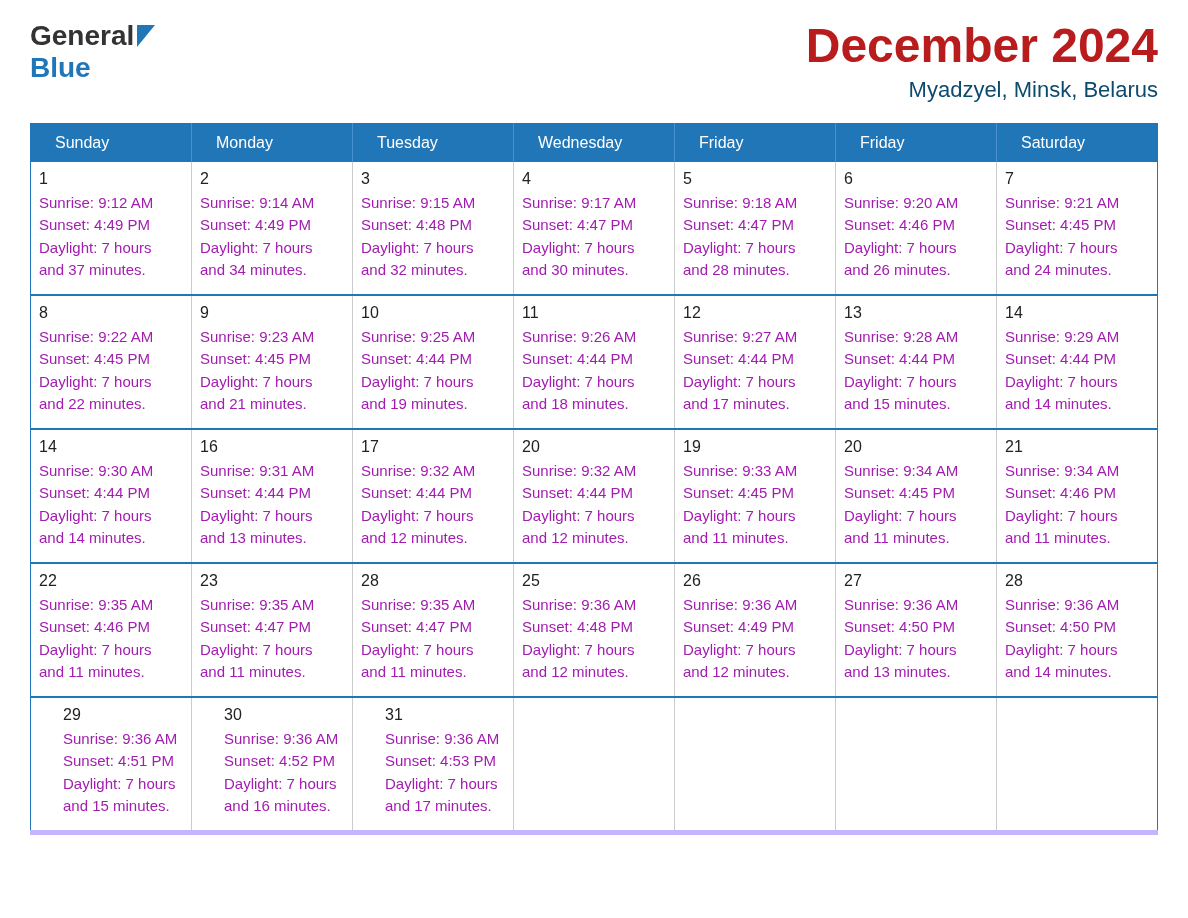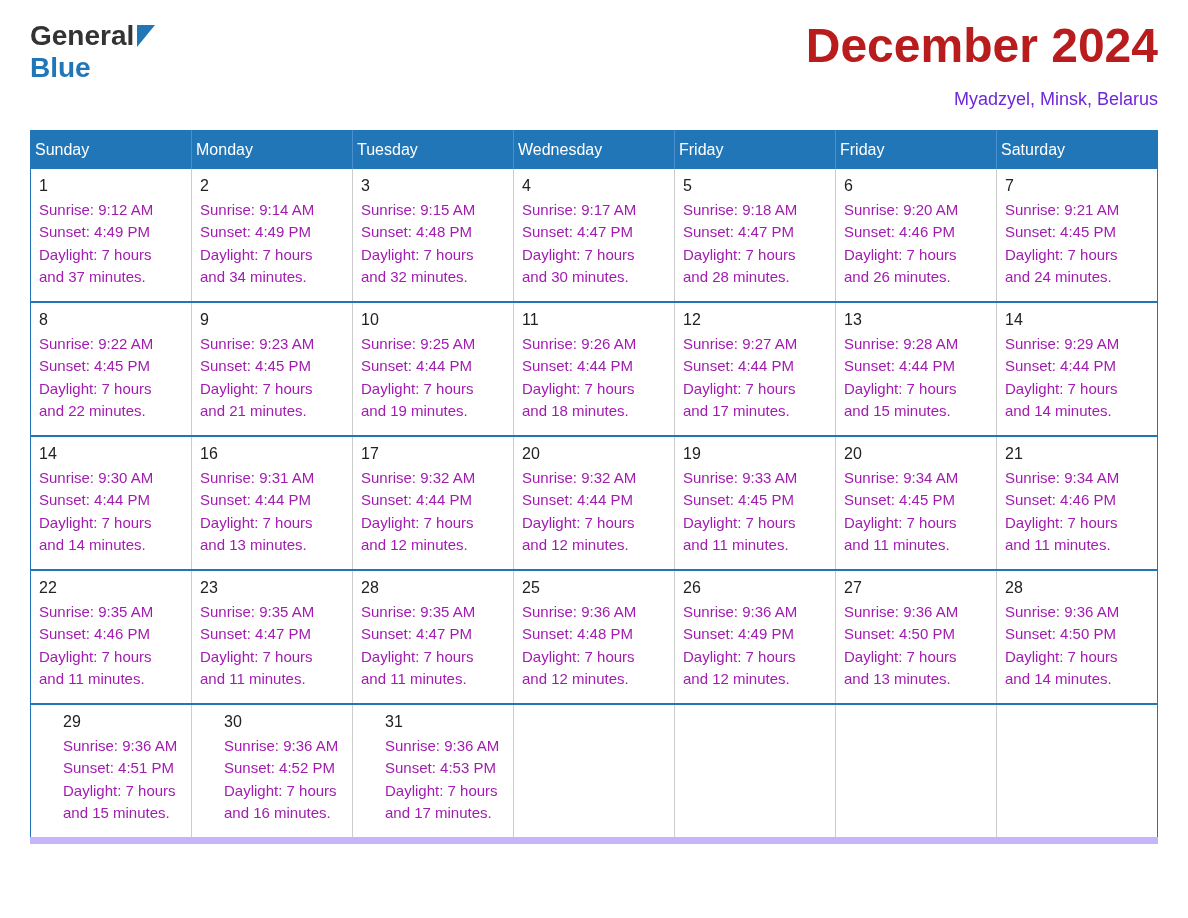--- a/index.html
+++ b/index.html
@@ -24,34 +24,34 @@
     .title-area {
       text-align: right;
     }
     .month-year {
       font-size: 48px;
       font-weight: bold;
       color: #b91c1c;
       line-height: 1.1;
     }
     .location {
-      font-size: 18px;
-      color: #6d28d9;
-      margin-top: 16px;
+      font-size: 22px;
+      color: #0c4a6e;
+      margin-top: 4px;
     }
     
     .calendar-table {
       width: 100%;
       border-collapse: collapse;
       border: 1px solid #2176b8;
     }
     .calendar-table th {
       background-color: #2176b8;
       color: #fff;
-      padding: 10px 4px;
+      padding: 10px 24px;
       text-align: left;
       font-size: 16px;
       font-weight: normal;
       border-right: 1px solid #4a90d0;
     }
     .calendar-table th:last-child {
       border-right: none;
       margin-top: 24px;
     }
     .calendar-table td {
@@ -61,21 +61,21 @@
       border-bottom: 2px solid #2176b8;
       font-size: 13px;
       color: #333;
       width: 14.28%;
       min-height: 90px;
     }
     .calendar-table td:last-child {
       border-right: none;
     }
     .calendar-table tr:last-child td {
-      border-bottom: 7px solid #c4b5fd;
+      border-bottom: 5px solid #c4b5fd;
       padding-left: 32px;
     }
     .day-number {
       font-size: 16px;
       font-weight: normal;
       color: #222;
       display: block;
       margin-bottom: 4px;
     }
     .day-info {

